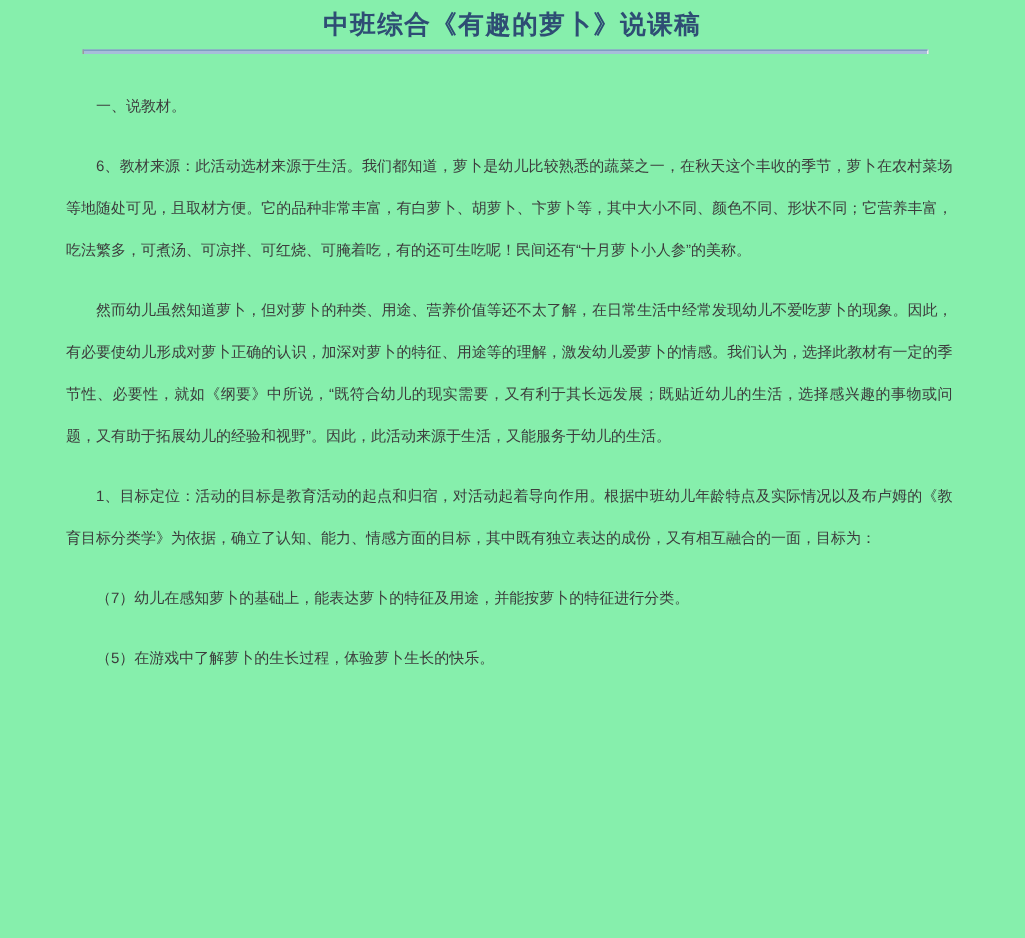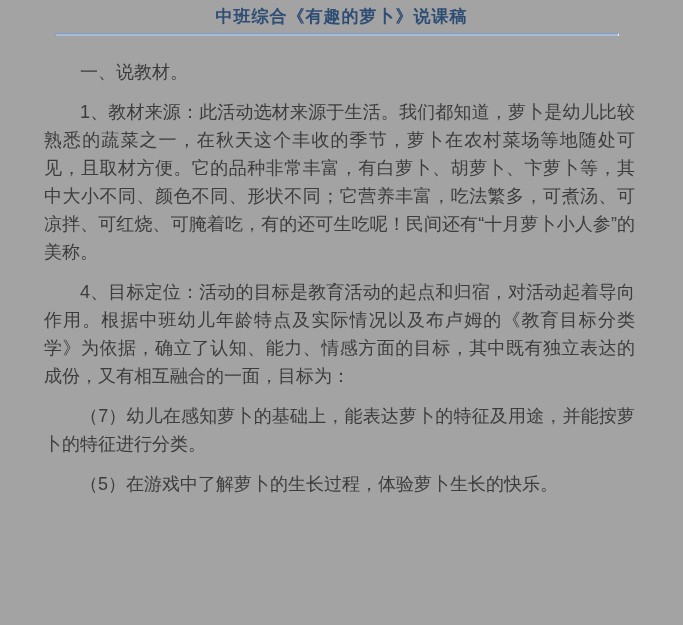--- a/index.html
+++ b/index.html
@@ -9,21 +9,21 @@
   body {
     width: 683px;
     height: 625px;
     background: #ffffff;
     overflow: hidden;
     font-family: "Liberation Sans", "DejaVu Sans", sans-serif;
   }
   .page {
     width: 683px;
     height: 625px;
-    background: #a3a3a3;
+    background: #86efac;
   }
   .doc-title {
     margin: 0;
     padding-top: 7px;
     text-align: center;
     font-size: 17px;
     font-weight: bold;
     color: #2e4d74;
     letter-spacing: 1px;
     line-height: 20px;
@@ -31,36 +31,37 @@
   .title-divider {
     height: 2px;
     background: #a6bdd9;
     border-top: 1px solid #7e9cc2;
     border-bottom: 0;
     margin: 6px 64px 0 55px;
   }
   .doc-body {
     margin: 0 48px 0 44px;
     padding-top: 10px;
-    font-size: 18px;
+    font-size: 10px;
     line-height: 28px;
     color: #3c3c3c;
     text-align: justify;
   }
   .doc-body p {
     margin: 12px 0 0 0;
     text-indent: 2em;
   }
 </style>
 </head>
 <body>
 
 <div class="page">
   <h1 class="doc-title">中班综合《有趣的萝卜》说课稿</h1>
   <hr class="title-divider">
   <div class="doc-body">
     <p>一、说教材。</p>
-    <p>1、教材来源：此活动选材来源于生活。我们都知道，萝卜是幼儿比较熟悉的蔬菜之一，在秋天这个丰收的季节，萝卜在农村菜场等地随处可见，且取材方便。它的品种非常丰富，有白萝卜、胡萝卜、卞萝卜等，其中大小不同、颜色不同、形状不同；它营养丰富，吃法繁多，可煮汤、可凉拌、可红烧、可腌着吃，有的还可生吃呢！民间还有“十月萝卜小人参”的美称。</p>
-    <p>4、目标定位：活动的目标是教育活动的起点和归宿，对活动起着导向作用。根据中班幼儿年龄特点及实际情况以及布卢姆的《教育目标分类学》为依据，确立了认知、能力、情感方面的目标，其中既有独立表达的成份，又有相互融合的一面，目标为：</p>
+    <p>6、教材来源：此活动选材来源于生活。我们都知道，萝卜是幼儿比较熟悉的蔬菜之一，在秋天这个丰收的季节，萝卜在农村菜场等地随处可见，且取材方便。它的品种非常丰富，有白萝卜、胡萝卜、卞萝卜等，其中大小不同、颜色不同、形状不同；它营养丰富，吃法繁多，可煮汤、可凉拌、可红烧、可腌着吃，有的还可生吃呢！民间还有“十月萝卜小人参”的美称。</p>
+    <p>然而幼儿虽然知道萝卜，但对萝卜的种类、用途、营养价值等还不太了解，在日常生活中经常发现幼儿不爱吃萝卜的现象。因此，有必要使幼儿形成对萝卜正确的认识，加深对萝卜的特征、用途等的理解，激发幼儿爱萝卜的情感。我们认为，选择此教材有一定的季节性、必要性，就如《纲要》中所说，“既符合幼儿的现实需要，又有利于其长远发展；既贴近幼儿的生活，选择感兴趣的事物或问题，又有助于拓展幼儿的经验和视野”。因此，此活动来源于生活，又能服务于幼儿的生活。</p>
+    <p>1、目标定位：活动的目标是教育活动的起点和归宿，对活动起着导向作用。根据中班幼儿年龄特点及实际情况以及布卢姆的《教育目标分类学》为依据，确立了认知、能力、情感方面的目标，其中既有独立表达的成份，又有相互融合的一面，目标为：</p>
     <p>（7）幼儿在感知萝卜的基础上，能表达萝卜的特征及用途，并能按萝卜的特征进行分类。</p>
     <p>（5）在游戏中了解萝卜的生长过程，体验萝卜生长的快乐。</p>
   </div>
 </div>
 
 </body></html>

